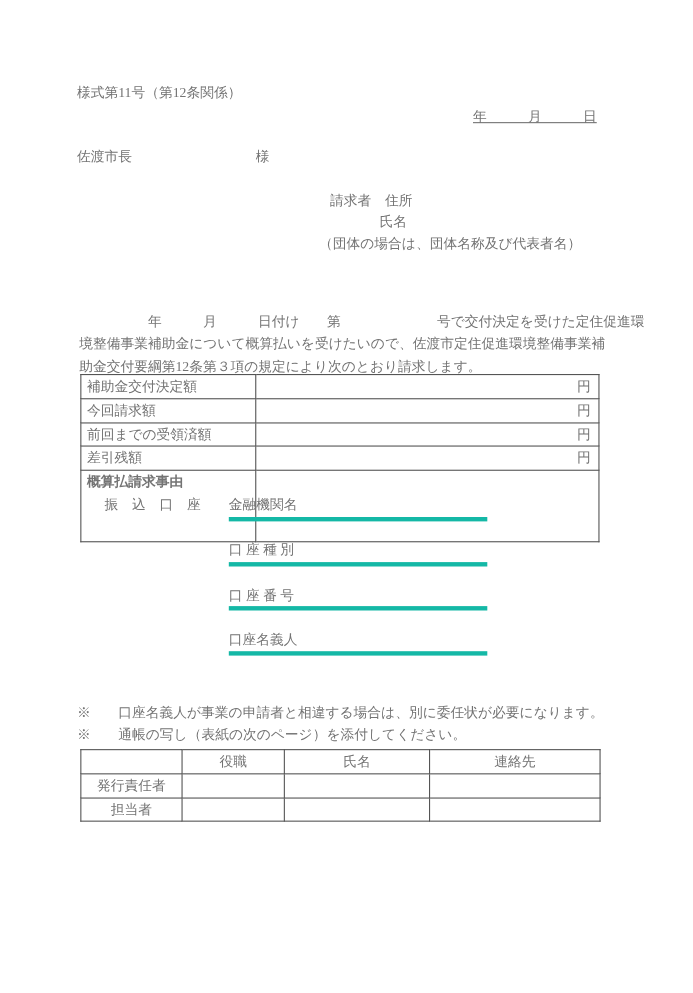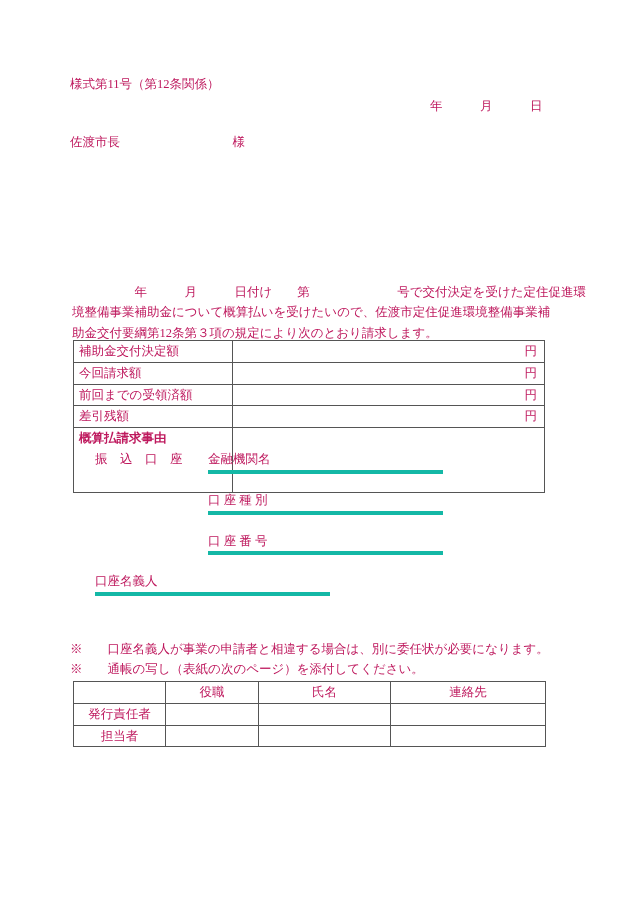--- a/index.html
+++ b/index.html
@@ -6,41 +6,42 @@
   html, body {
     margin: 0;
     padding: 0;
     background: #ffffff;
   }
   .page {
     position: relative;
     width: 630px;
     height: 903px;
     background: #ffffff;
-    color: #be185d;
+    color: #737373;
     font-family: "Liberation Serif", "DejaVu Serif", serif;
     font-size: 12px;
     line-height: 1.5;
     overflow: hidden;
   }
 
   
   .form-no {
     position: absolute;
     left: 70px;
     top: 75px;
     font-size: 12.5px;
     white-space: pre;
   }
   .date-line {
     position: absolute;
     left: 430px;
     top: 97px;
     font-size: 12.5px;
     white-space: pre;
+    text-decoration: underline;
   }
   .addressee {
     position: absolute;
     left: 70px;
     top: 133px;
     font-size: 12.5px;
     white-space: pre;
   }
 
   
@@ -141,34 +142,34 @@
     padding-bottom: 1px;
   }
   .furigana {
     margin-left: 113px;
     white-space: pre;
     margin-bottom: 0px;
   }
   .holder-row {
     display: flex;
     margin-top: 1px;
-    flex-direction: column;
   }
   .holder-row .bank-label { width: 113px; }
 
   
   .notes {
     position: absolute;
     left: 70px;
     top: 639px;
     font-size: 12.5px;
     line-height: 1.62;
   }
   .notes .note {
     white-space: pre;
+    font-family: Liberation Mono, monospace;
   }
 
   
   .sig-table {
     position: absolute;
     left: 73px;
     top: 681px;
     width: 472px;
     border-collapse: collapse;
     table-layout: fixed;
@@ -190,20 +191,25 @@
 <body>
 
 <div class="page">
 
   <div class="form-no">様式第11号（第12条関係）</div>
 
   <div class="date-line">年　　　月　　　日</div>
 
   <div class="addressee">佐渡市長　　　　　　　　　様</div>
 
+  <div class="claimant">
+    <div class="ln">請求者　住所</div>
+    <div class="ln ln-indent">氏名</div>
+    <div class="ln ln-wide">（団体の場合は、団体名称及び代表者名）</div>
+  </div>
 
 
   <div class="body-para">
     <div class="l1">　　　　　年　　　月　　　日付け　　第　　　　　　　号で交付決定を受けた定住促進環</div>
     <div class="l2">境整備事業補助金について概算払いを受けたいので、佐渡市定住促進環境整備事業補</div>
     <div class="l3">助金交付要綱第12条第３項の規定により次のとおり請求します。</div>
   </div>
 
   <table class="main-table">
     <tbody>

